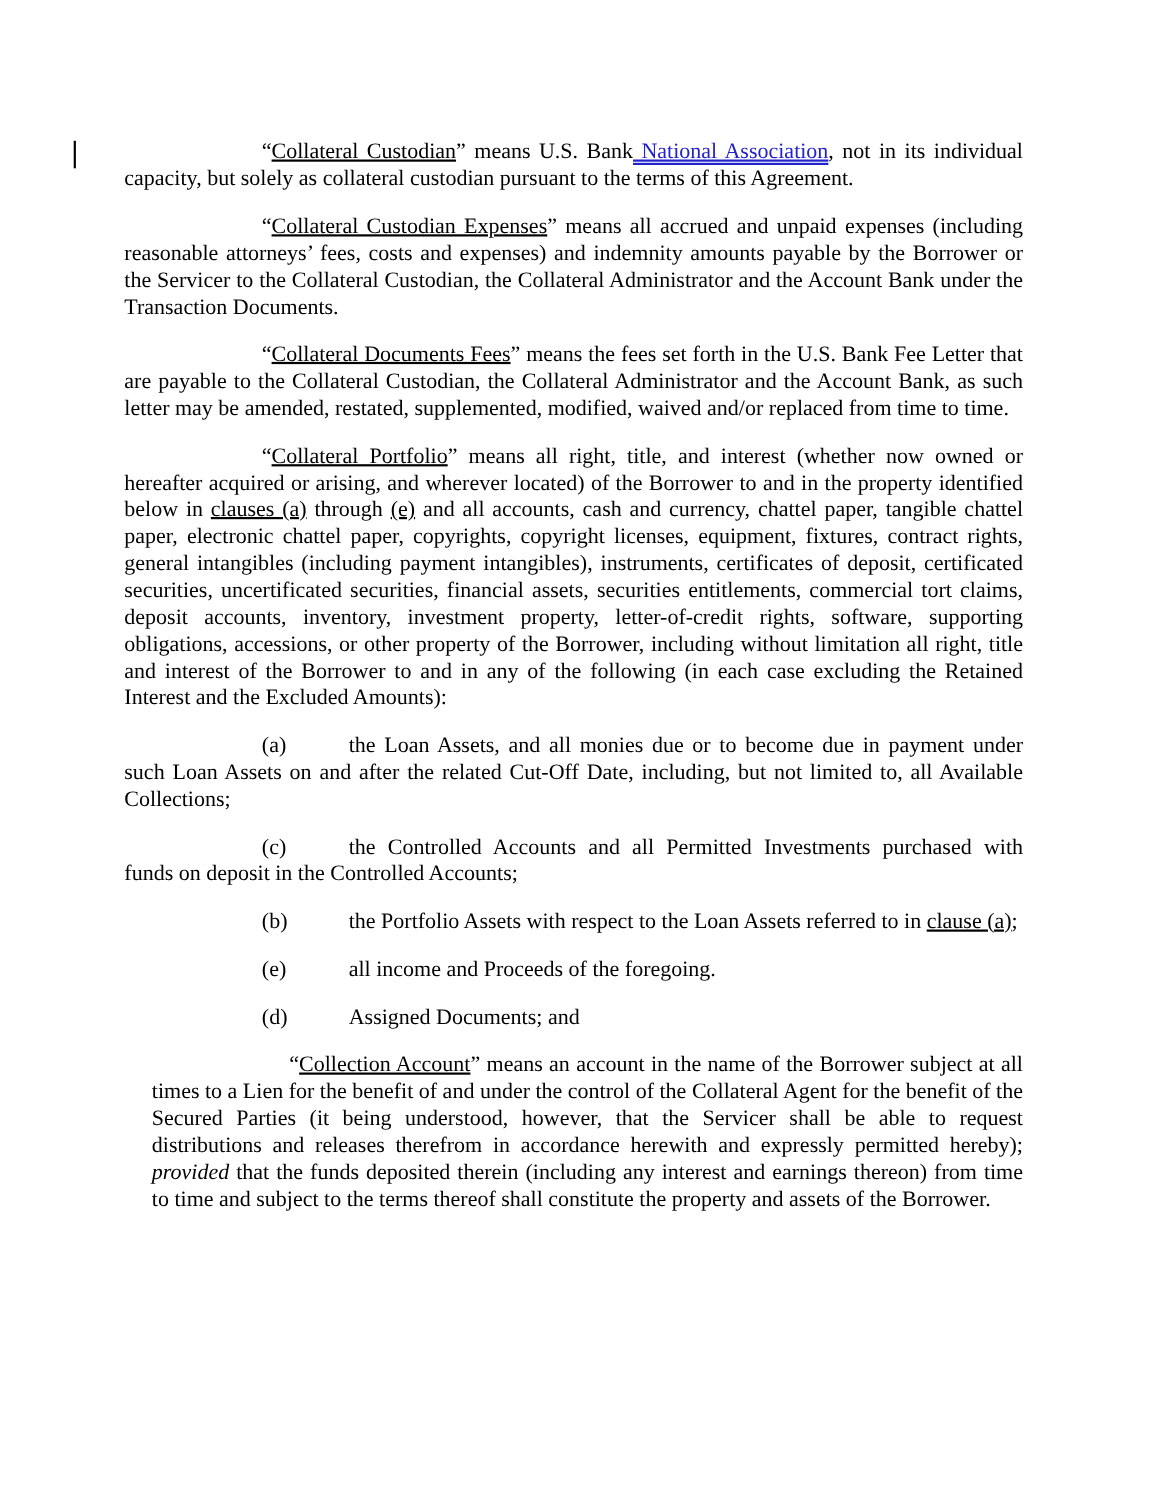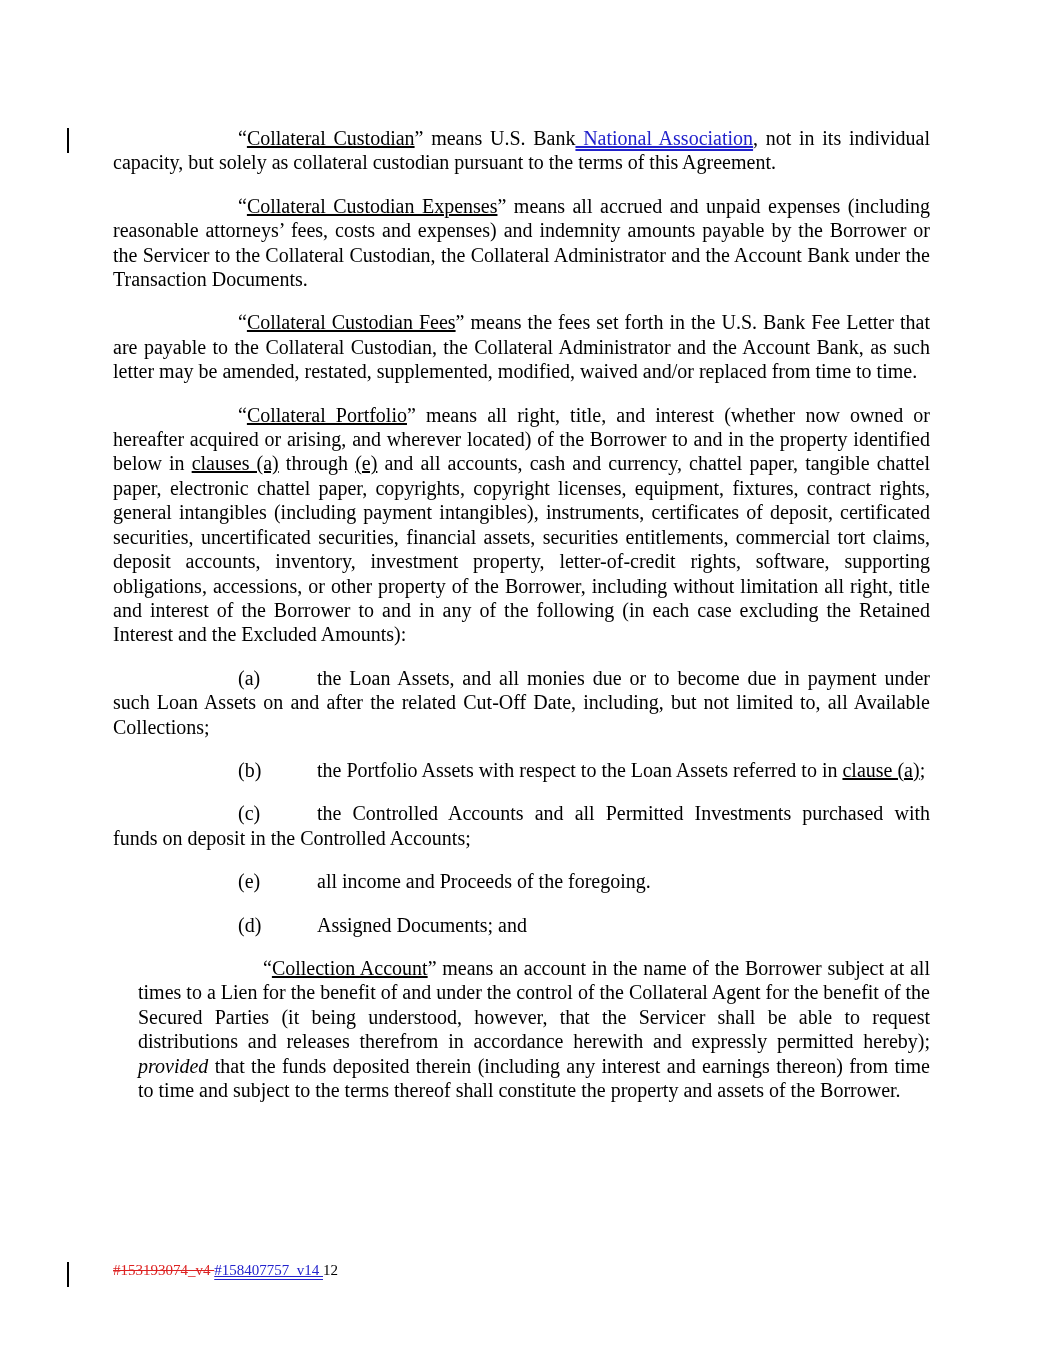--- a/index.html
+++ b/index.html
@@ -63,23 +63,22 @@
     line-height: 20px;
   }
 </style>
 </head>
 <body>
 
 <div class="page" style="background: rgb(255, 255, 255); color: rgb(0, 0, 0);">
   <div class="content" id="doc-content">
       <p class="para body"><span class="change-bar"></span><span class="run">“</span><span class="run u">Collateral Custodian</span><span class="run">” means U.S. Bank</span><span class="run ins"> National Association</span><span class="run">, not in its individual capacity, but solely as collateral custodian pursuant to the terms of this Agreement.</span></p>
       <p class="para body"><span class="run">“</span><span class="run u">Collateral Custodian Expenses</span><span class="run">” means all accrued and unpaid expenses (including reasonable attorneys’ fees, costs and expenses) and indemnity amounts payable by the Borrower or the Servicer to the Collateral Custodian, the Collateral Administrator and the Account Bank under the Transaction Documents.</span></p>
-      <p class="para body"><span class="run">“</span><span class="run u">Collateral Custodian Fees</span><span class="run">” means the fees set forth in the U.S. Bank Fee Letter that are payable to the Collateral Custodian, the Collateral Administrator and the Account Bank, as such letter may be amended, restated, supplemented, modified, waived and/or replaced from time to time.</span></p>
+      <p class="para body"><span class="run">“</span><span class="run u">Collateral Documents Fees</span><span class="run">” means the fees set forth in the U.S. Bank Fee Letter that are payable to the Collateral Custodian, the Collateral Administrator and the Account Bank, as such letter may be amended, restated, supplemented, modified, waived and/or replaced from time to time.</span></p>
       <p class="para body"><span class="run">“</span><span class="run u">Collateral Portfolio</span><span class="run">” means all right, title, and interest (whether now owned or hereafter acquired or arising, and wherever located) of the Borrower to and in the property identified below in </span><span class="run u">clauses (a)</span><span class="run"> through </span><span class="run u">(e)</span><span class="run"> and all accounts, cash and currency, chattel paper, tangible chattel paper, electronic chattel paper, copyrights, copyright licenses, equipment, fixtures, contract rights, general intangibles (including payment intangibles), instruments, certificates of deposit, certificated securities, uncertificated securities, financial assets, securities entitlements, commercial tort claims, deposit accounts, inventory, investment property, letter-of-credit rights, software, supporting obligations, accessions, or other property of the Borrower, including without limitation all right, title and interest of the Borrower to and in any of the following (in each case excluding the Retained Interest and the Excluded Amounts):</span></p>
       <p class="para clause"><span class="clause-label">(a)</span><span class="run">the Loan Assets, and all monies due or to become due in payment under such Loan Assets on and after the related Cut-Off Date, including, but not limited to, all Available Collections;</span></p>
+      <p class="para clause"><span class="clause-label">(c)</span><span class="run">the Controlled Accounts and all Permitted Investments purchased with funds on deposit in the Controlled Accounts;</span></p>
       <p class="para clause"><span class="clause-label">(b)</span><span class="run">the Portfolio Assets with respect to the Loan Assets referred to in </span><span class="run u">clause (a)</span><span class="run">;</span></p>
-      <p class="para clause"><span class="clause-label">(c)</span><span class="run">the Controlled Accounts and all Permitted Investments purchased with funds on deposit in the Controlled Accounts;</span></p>
       <p class="para clause"><span class="clause-label">(e)</span><span class="run">all income and Proceeds of the foregoing.</span></p>
       <p class="para clause"><span class="clause-label">(d)</span><span class="run">Assigned Documents; and</span></p>
       <p class="para body"><span class="run">“</span><span class="run u">Collection Account</span><span class="run">” means an account in the name of the Borrower subject at all times to a Lien for the benefit of and under the control of the Collateral Agent for the benefit of the Secured Parties (it being understood, however, that the Servicer shall be able to request distributions and releases therefrom in accordance herewith and expressly permitted hereby); </span><span class="run i">provided</span><span class="run"> that the funds deposited therein (including any interest and earnings thereon) from time to time and subject to the terms thereof shall constitute the property and assets of the Borrower.</span></p>
     </div>
-  <div class="footer" id="doc-footer"><span class="change-bar"></span><span class="run del">#153193074_v4 </span><span class="run ins">#158407757_v14 </span><span class="run">12</span></div>
 </div>
 
 </body></html>

